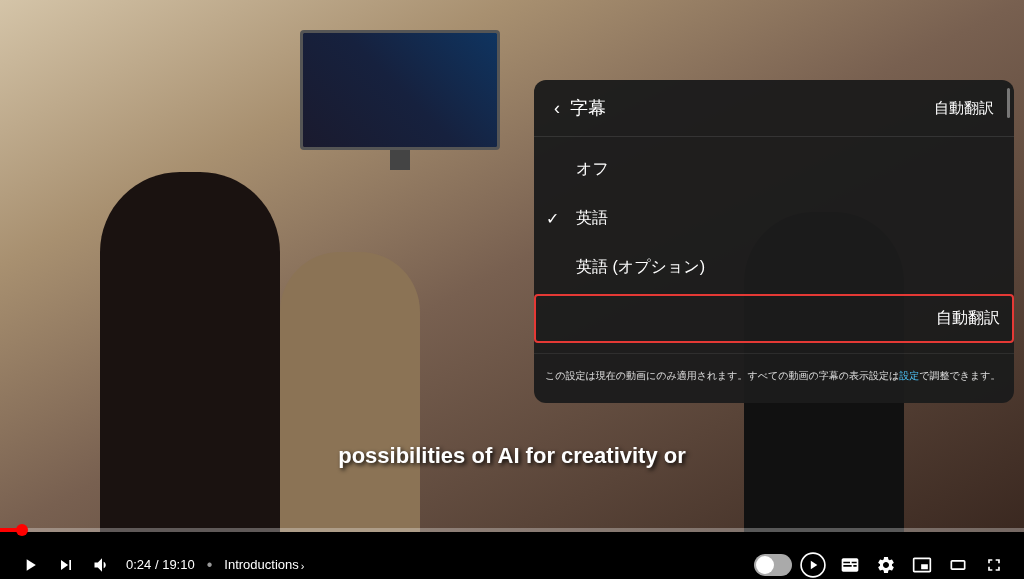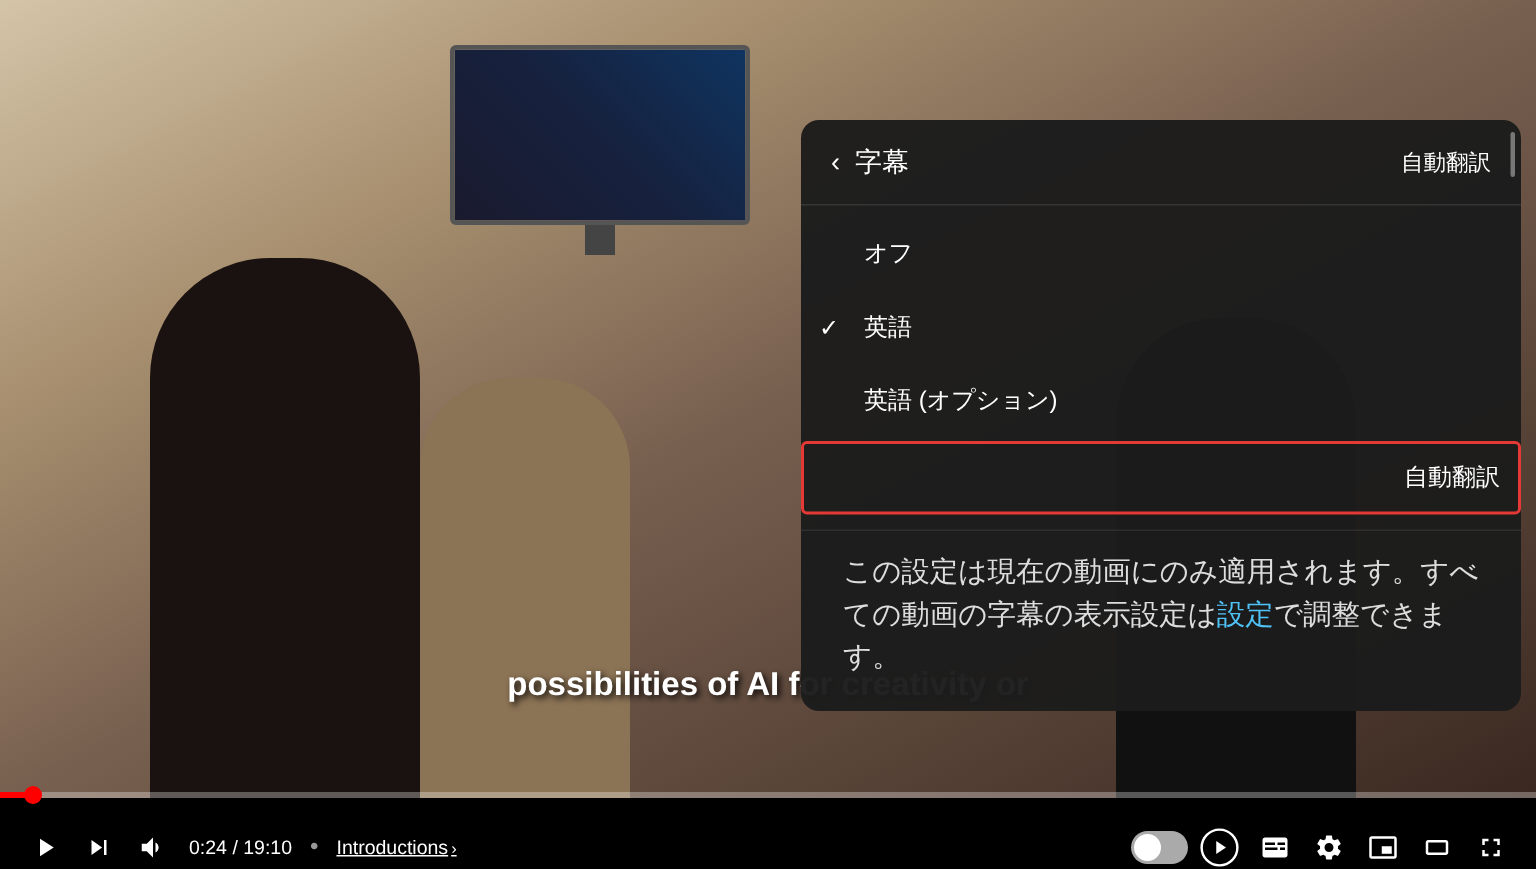--- a/index.html
+++ b/index.html
@@ -161,23 +161,23 @@
       padding: 12px 12px;
       justify-content: flex-end;
     }
 
     .caption-menu-item.highlighted .checkmark {
       visibility: hidden;
     }
 
     
     .caption-info-text {
-      padding: 14px 28px 20px;
+      padding: 14px 11px 20px;
       color: rgba(255,255,255,0.85);
-      font-size: 19px;
+      font-size: 10px;
       line-height: 1.5;
       border-top: 1px solid rgba(255,255,255,0.08);
     }
 
     .caption-info-text a {
       color: #4fc3f7;
       text-decoration: none;
     }
 
     
@@ -254,21 +254,20 @@
     }
 
     .chapter-name {
       color: #fff;
       font-size: 13px;
       white-space: nowrap;
       display: flex;
       align-items: flex-end;
       gap: 2px;
       margin: 0 4px;
-      text-decoration: underline;
     }
 
     .chapter-chevron {
       font-size: 11px;
     }
 
     .dot-separator {
       color: rgba(255,255,255,0.6);
       margin: 0 4px;
       font-size: 16px;

